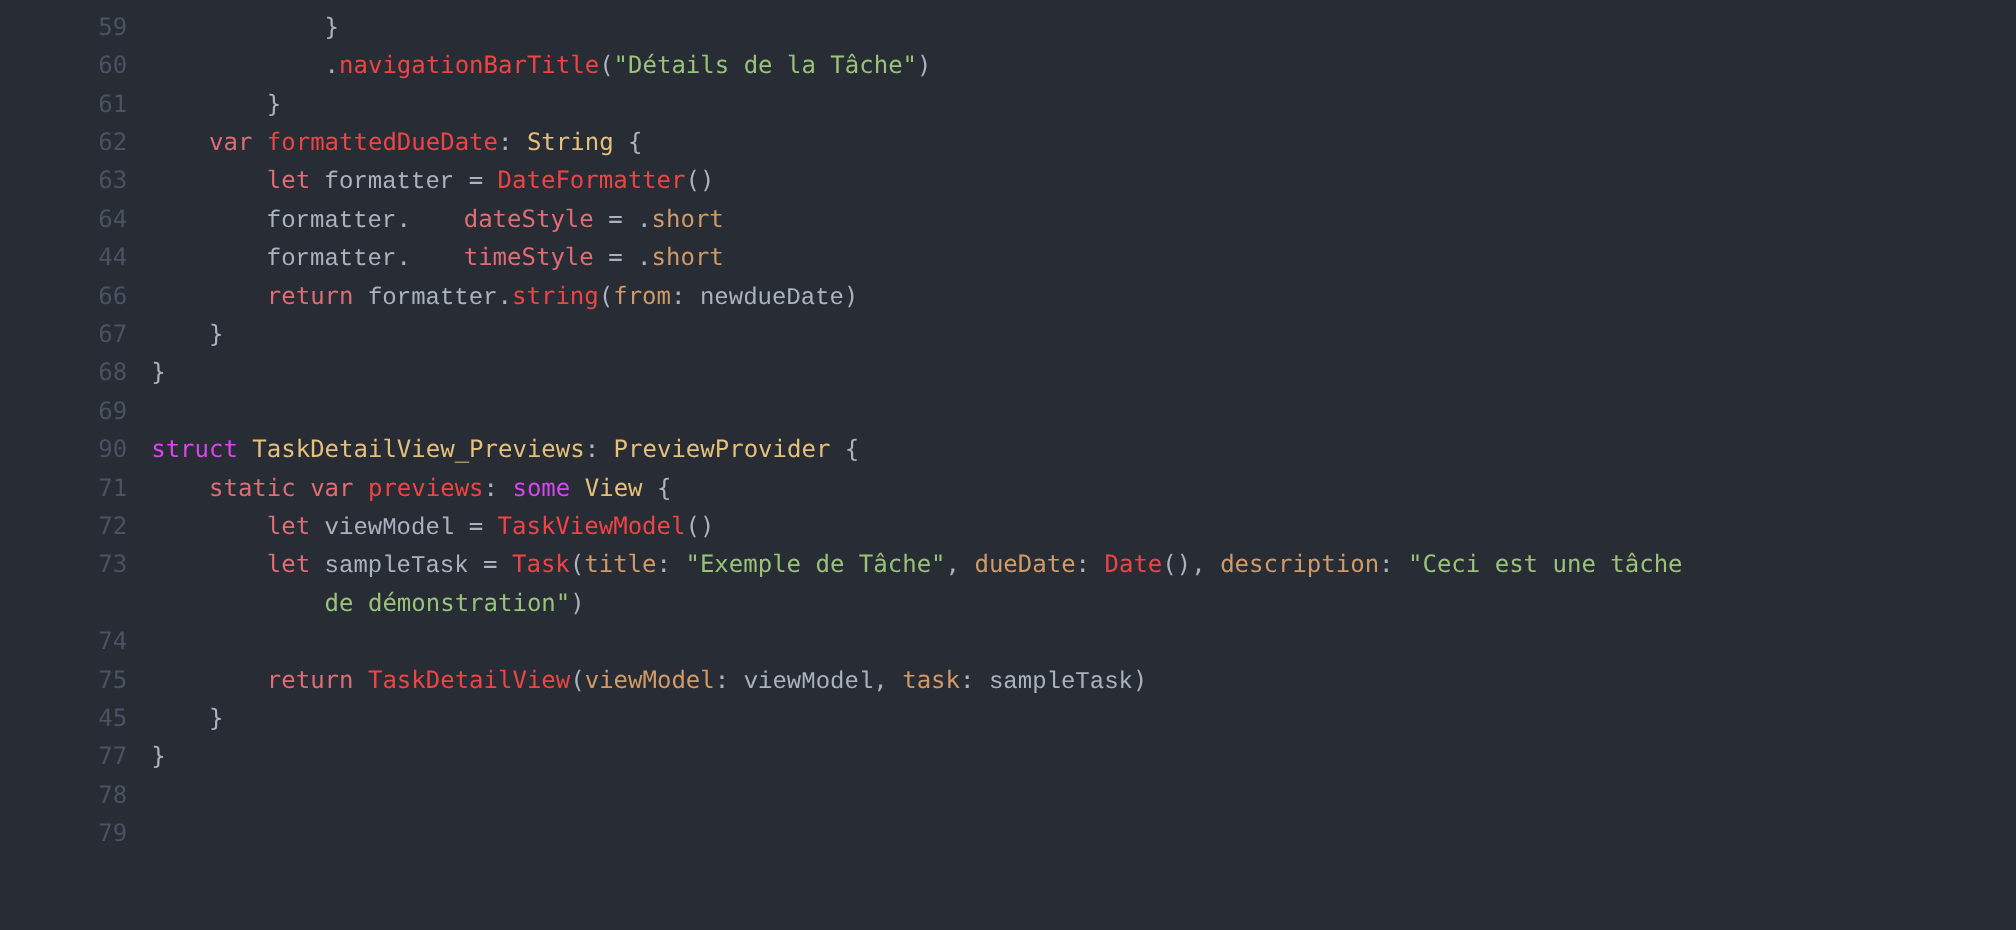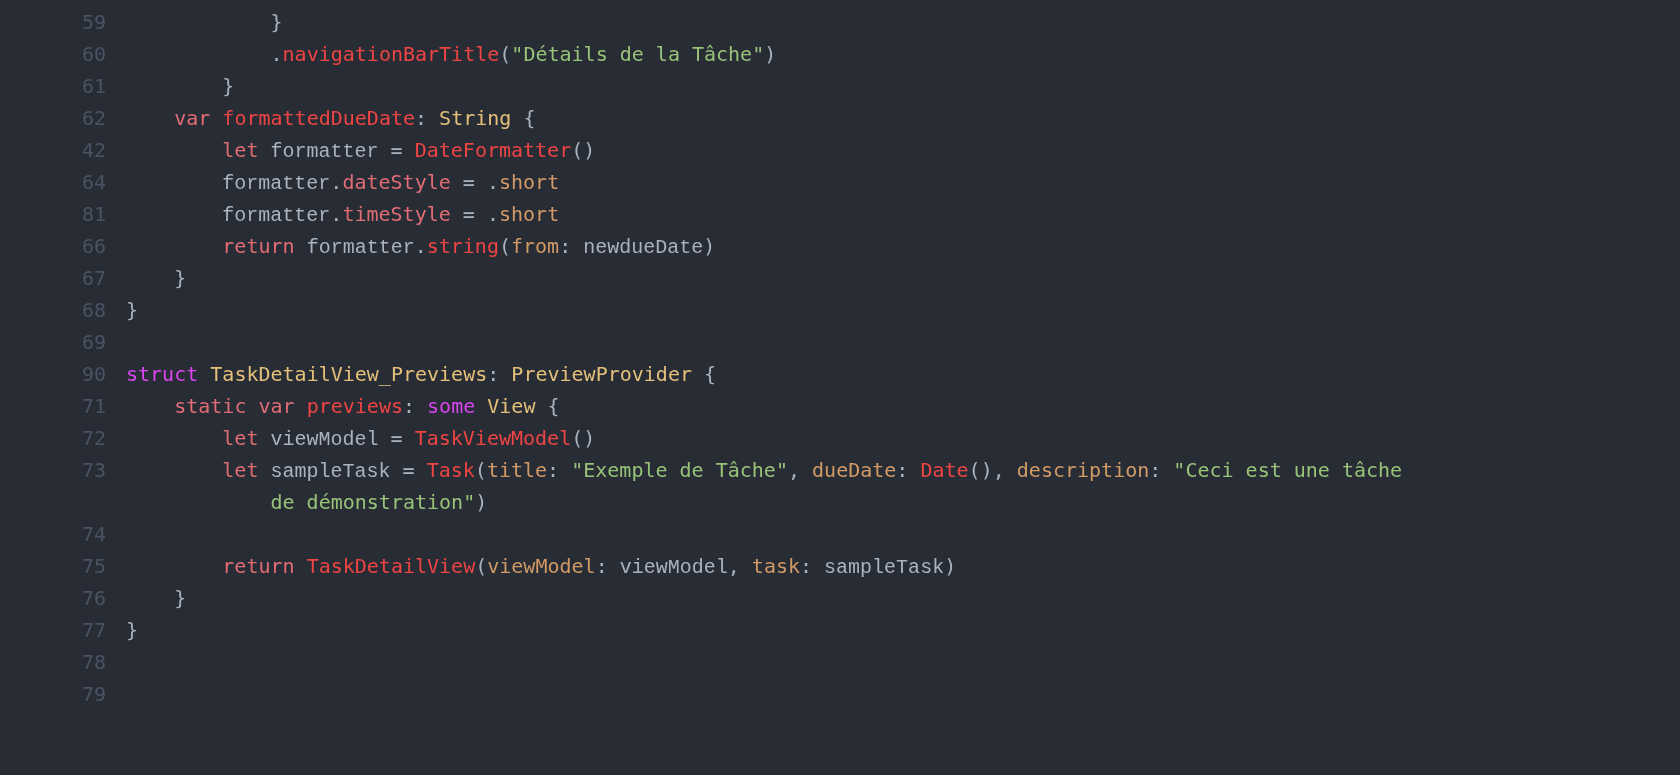--- a/index.html
+++ b/index.html
@@ -30,48 +30,48 @@
   .line, .gline {
     height:32px;
     line-height:32px;
   }
   
   .t-punc   { color:#ABB2BF; }
   .t-kw     { color:#d946ef; }  
   .t-kw-red { color:#E06C75; }  
   .t-type   { color:#E5C07B; }  
   .t-func   { color:#ef4444; }  
-  .t-prop   { color:#E06C75; }  
+  .t-prop   { color:#E06C75;margin-left:44px; }  
   .t-param  { color:#D19A66; }  
   .t-str    { color:#98C379; }  
   .t-ident  { color:#ABB2BF;font-family:Liberation Mono, monospace; } 
 </style>
 </head>
 <body>
 
 <div class="editor">
   <div class="gutter">
     <div class="gline">59</div>
     <div class="gline">60</div>
     <div class="gline">61</div>
     <div class="gline">62</div>
-    <div class="gline">42</div>
+    <div class="gline">63</div>
     <div class="gline">64</div>
-    <div class="gline">81</div>
+    <div class="gline">44</div>
     <div class="gline">66</div>
     <div class="gline">67</div>
     <div class="gline">68</div>
     <div class="gline">69</div>
     <div class="gline">90</div>
     <div class="gline">71</div>
     <div class="gline">72</div>
     <div class="gline">73</div>
     <div class="gline"></div>
     <div class="gline">74</div>
     <div class="gline">75</div>
-    <div class="gline">76</div>
+    <div class="gline">45</div>
     <div class="gline">77</div>
     <div class="gline">78</div>
     <div class="gline">79</div>
   </div>
 
   <div class="code" id="code"><div class="line">            <span class="t-punc">}</span></div><div class="line">            <span class="t-punc">.</span><span class="t-func">navigationBarTitle</span><span class="t-punc">(</span><span class="t-str">"Détails de la Tâche"</span><span class="t-punc">)</span></div><div class="line">        <span class="t-punc">}</span></div><div class="line">    <span class="t-kw-red">var</span> <span class="t-func">formattedDueDate</span><span class="t-punc">:</span> <span class="t-type">String</span> <span class="t-punc">{</span></div><div class="line">        <span class="t-kw-red">let</span> <span class="t-ident">formatter</span> <span class="t-punc">=</span> <span class="t-func">DateFormatter</span><span class="t-punc">(</span><span class="t-punc">)</span></div><div class="line">        <span class="t-ident">formatter</span><span class="t-punc">.</span><span class="t-prop">dateStyle</span> <span class="t-punc">=</span> <span class="t-punc">.</span><span class="t-param">short</span></div><div class="line">        <span class="t-ident">formatter</span><span class="t-punc">.</span><span class="t-prop">timeStyle</span> <span class="t-punc">=</span> <span class="t-punc">.</span><span class="t-param">short</span></div><div class="line">        <span class="t-kw-red">return</span> <span class="t-ident">formatter</span><span class="t-punc">.</span><span class="t-func">string</span><span class="t-punc">(</span><span class="t-param">from</span><span class="t-punc">:</span> <span class="t-ident">newdueDate</span><span class="t-punc">)</span></div><div class="line">    <span class="t-punc">}</span></div><div class="line"><span class="t-punc">}</span></div><div class="line"></div><div class="line"><span class="t-kw">struct</span> <span class="t-type">TaskDetailView_Previews</span><span class="t-punc">:</span> <span class="t-type">PreviewProvider</span> <span class="t-punc">{</span></div><div class="line">    <span class="t-kw-red">static</span> <span class="t-kw-red">var</span> <span class="t-func">previews</span><span class="t-punc">:</span> <span class="t-kw">some</span> <span class="t-type">View</span> <span class="t-punc">{</span></div><div class="line">        <span class="t-kw-red">let</span> <span class="t-ident">viewModel</span> <span class="t-punc">=</span> <span class="t-func">TaskViewModel</span><span class="t-punc">(</span><span class="t-punc">)</span></div><div class="line">        <span class="t-kw-red">let</span> <span class="t-ident">sampleTask</span> <span class="t-punc">=</span> <span class="t-func">Task</span><span class="t-punc">(</span><span class="t-param">title</span><span class="t-punc">:</span> <span class="t-str">"Exemple de Tâche"</span><span class="t-punc">,</span> <span class="t-param">dueDate</span><span class="t-punc">:</span> <span class="t-func">Date</span><span class="t-punc">(</span><span class="t-punc">)</span><span class="t-punc">,</span> <span class="t-param">description</span><span class="t-punc">:</span> <span class="t-str">"Ceci est une tâche </span></div><div class="line">            <span class="t-str">de démonstration"</span><span class="t-punc">)</span></div><div class="line"></div><div class="line">        <span class="t-kw-red">return</span> <span class="t-func">TaskDetailView</span><span class="t-punc">(</span><span class="t-param">viewModel</span><span class="t-punc">:</span> <span class="t-ident">viewModel</span><span class="t-punc">,</span> <span class="t-param">task</span><span class="t-punc">:</span> <span class="t-ident">sampleTask</span><span class="t-punc">)</span></div><div class="line">    <span class="t-punc">}</span></div><div class="line"><span class="t-punc">}</span></div><div class="line"></div><div class="line"></div></div>
 </div>
 
 </body></html>

